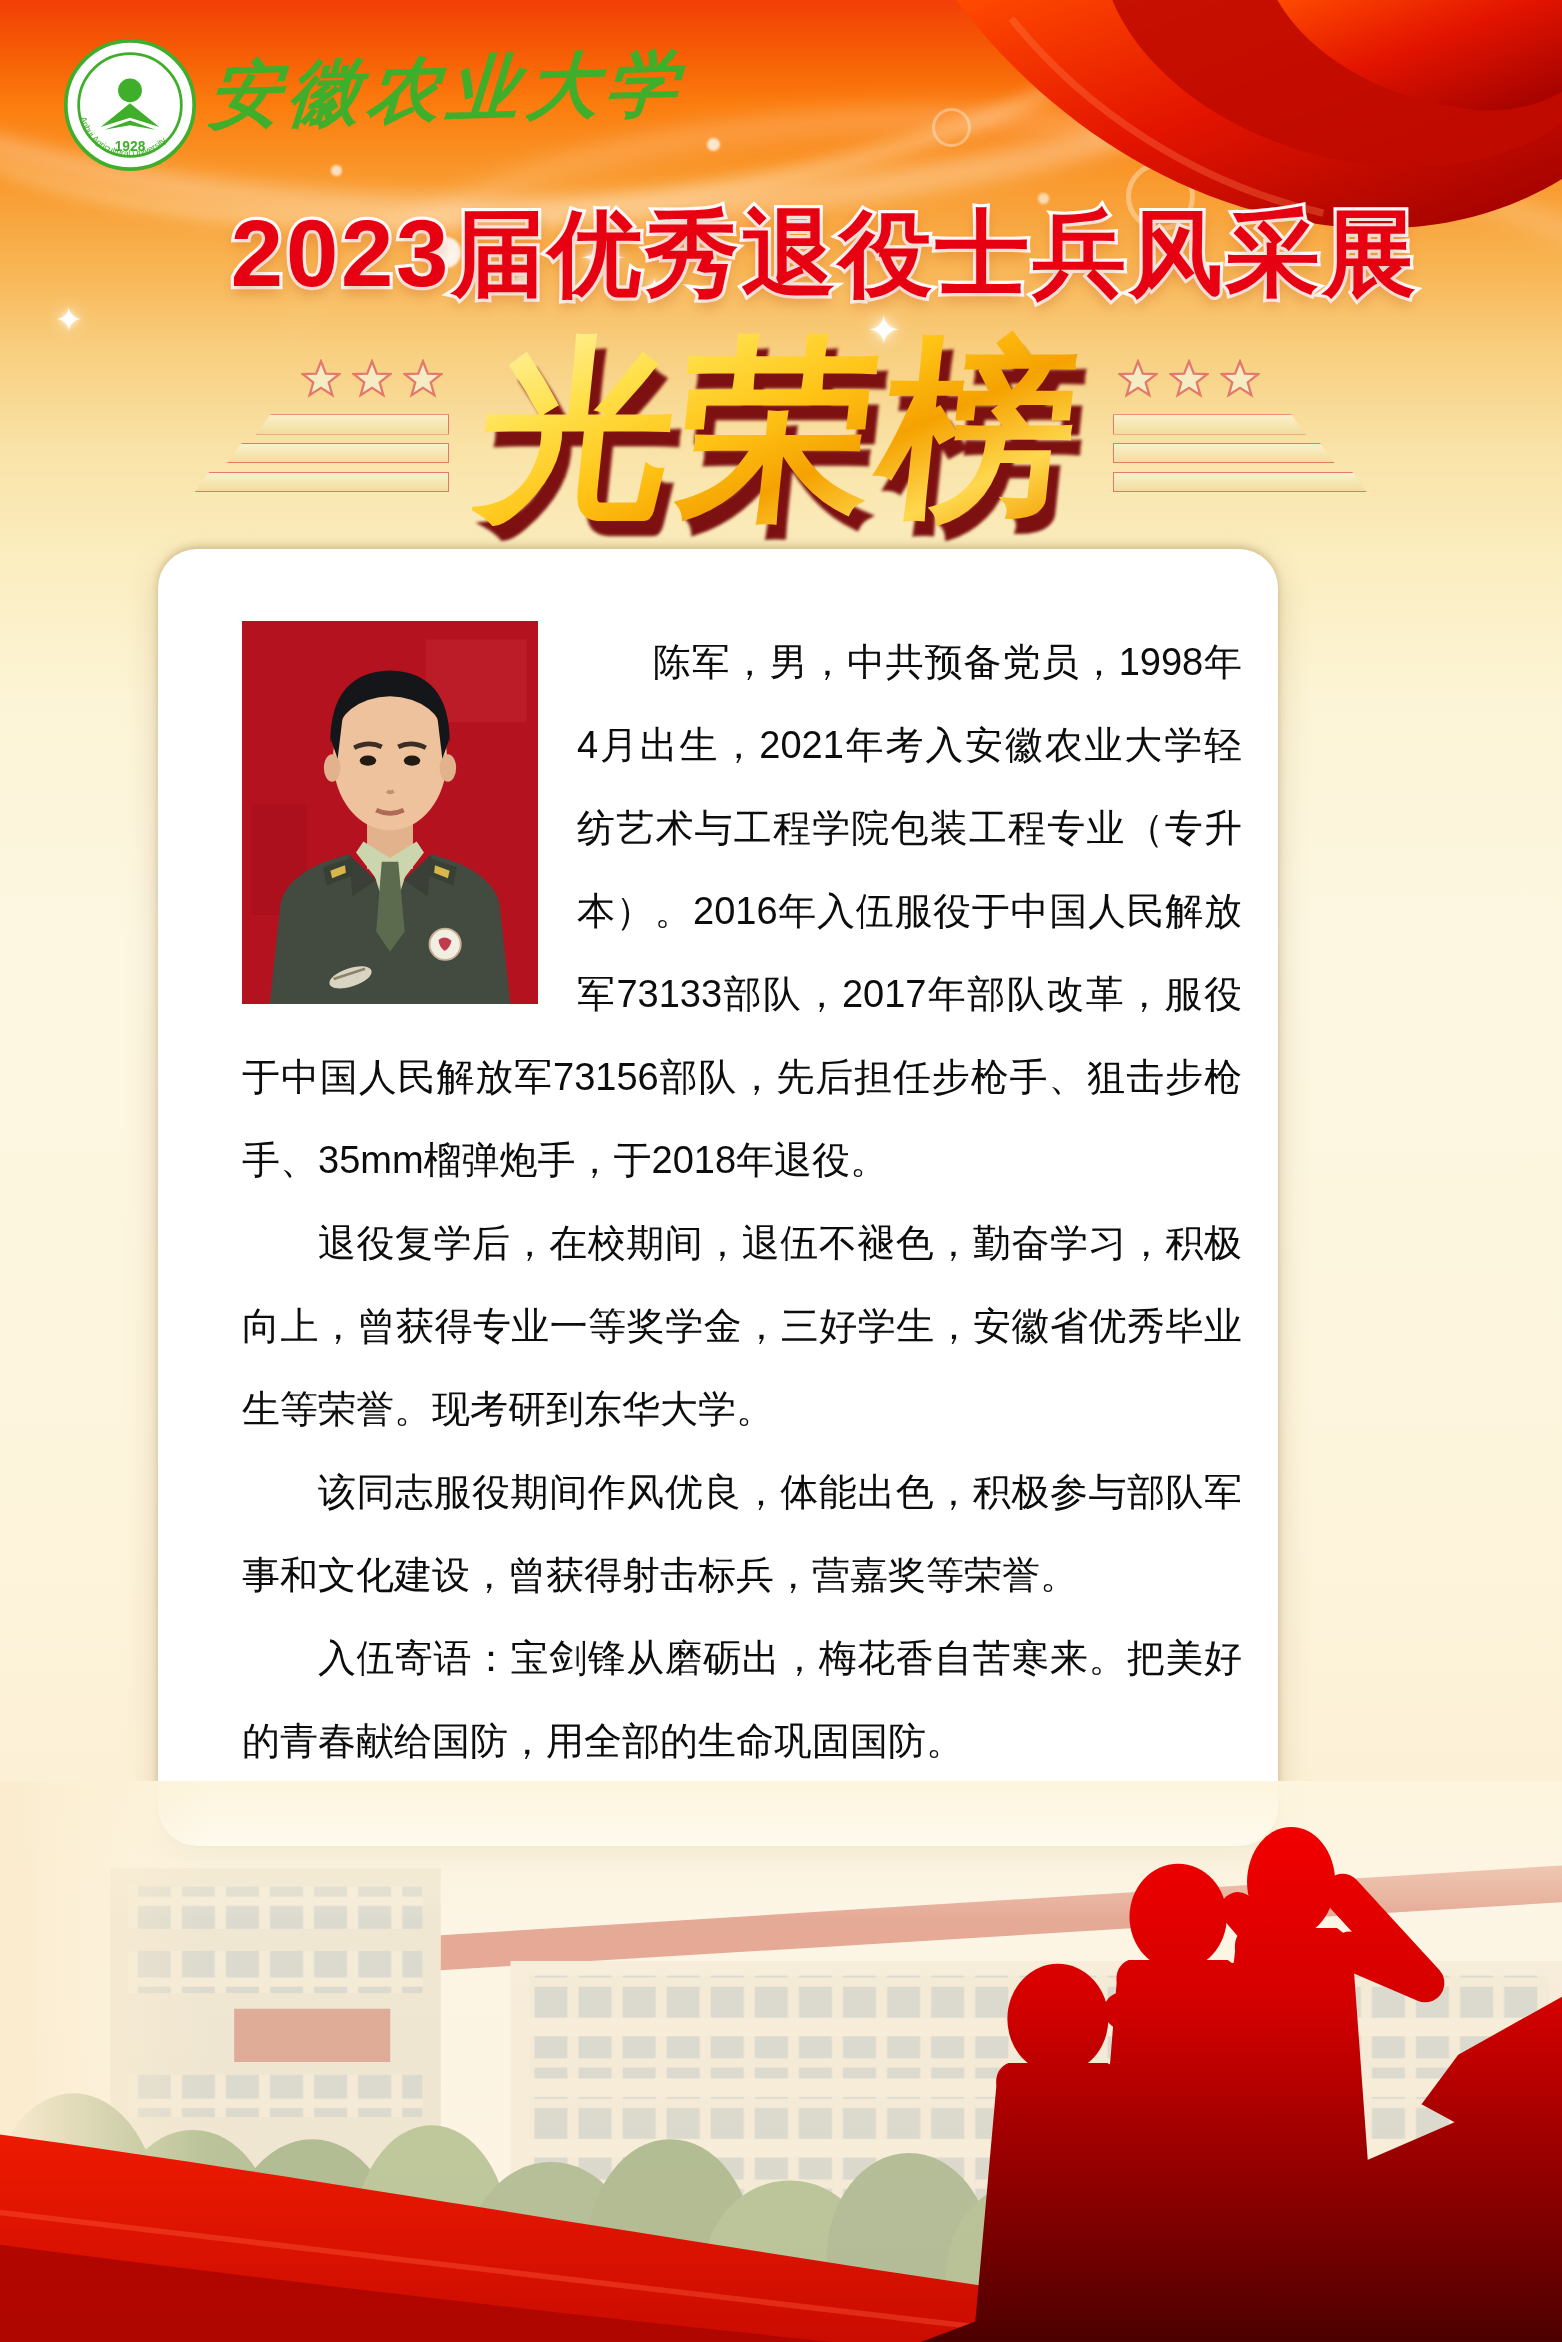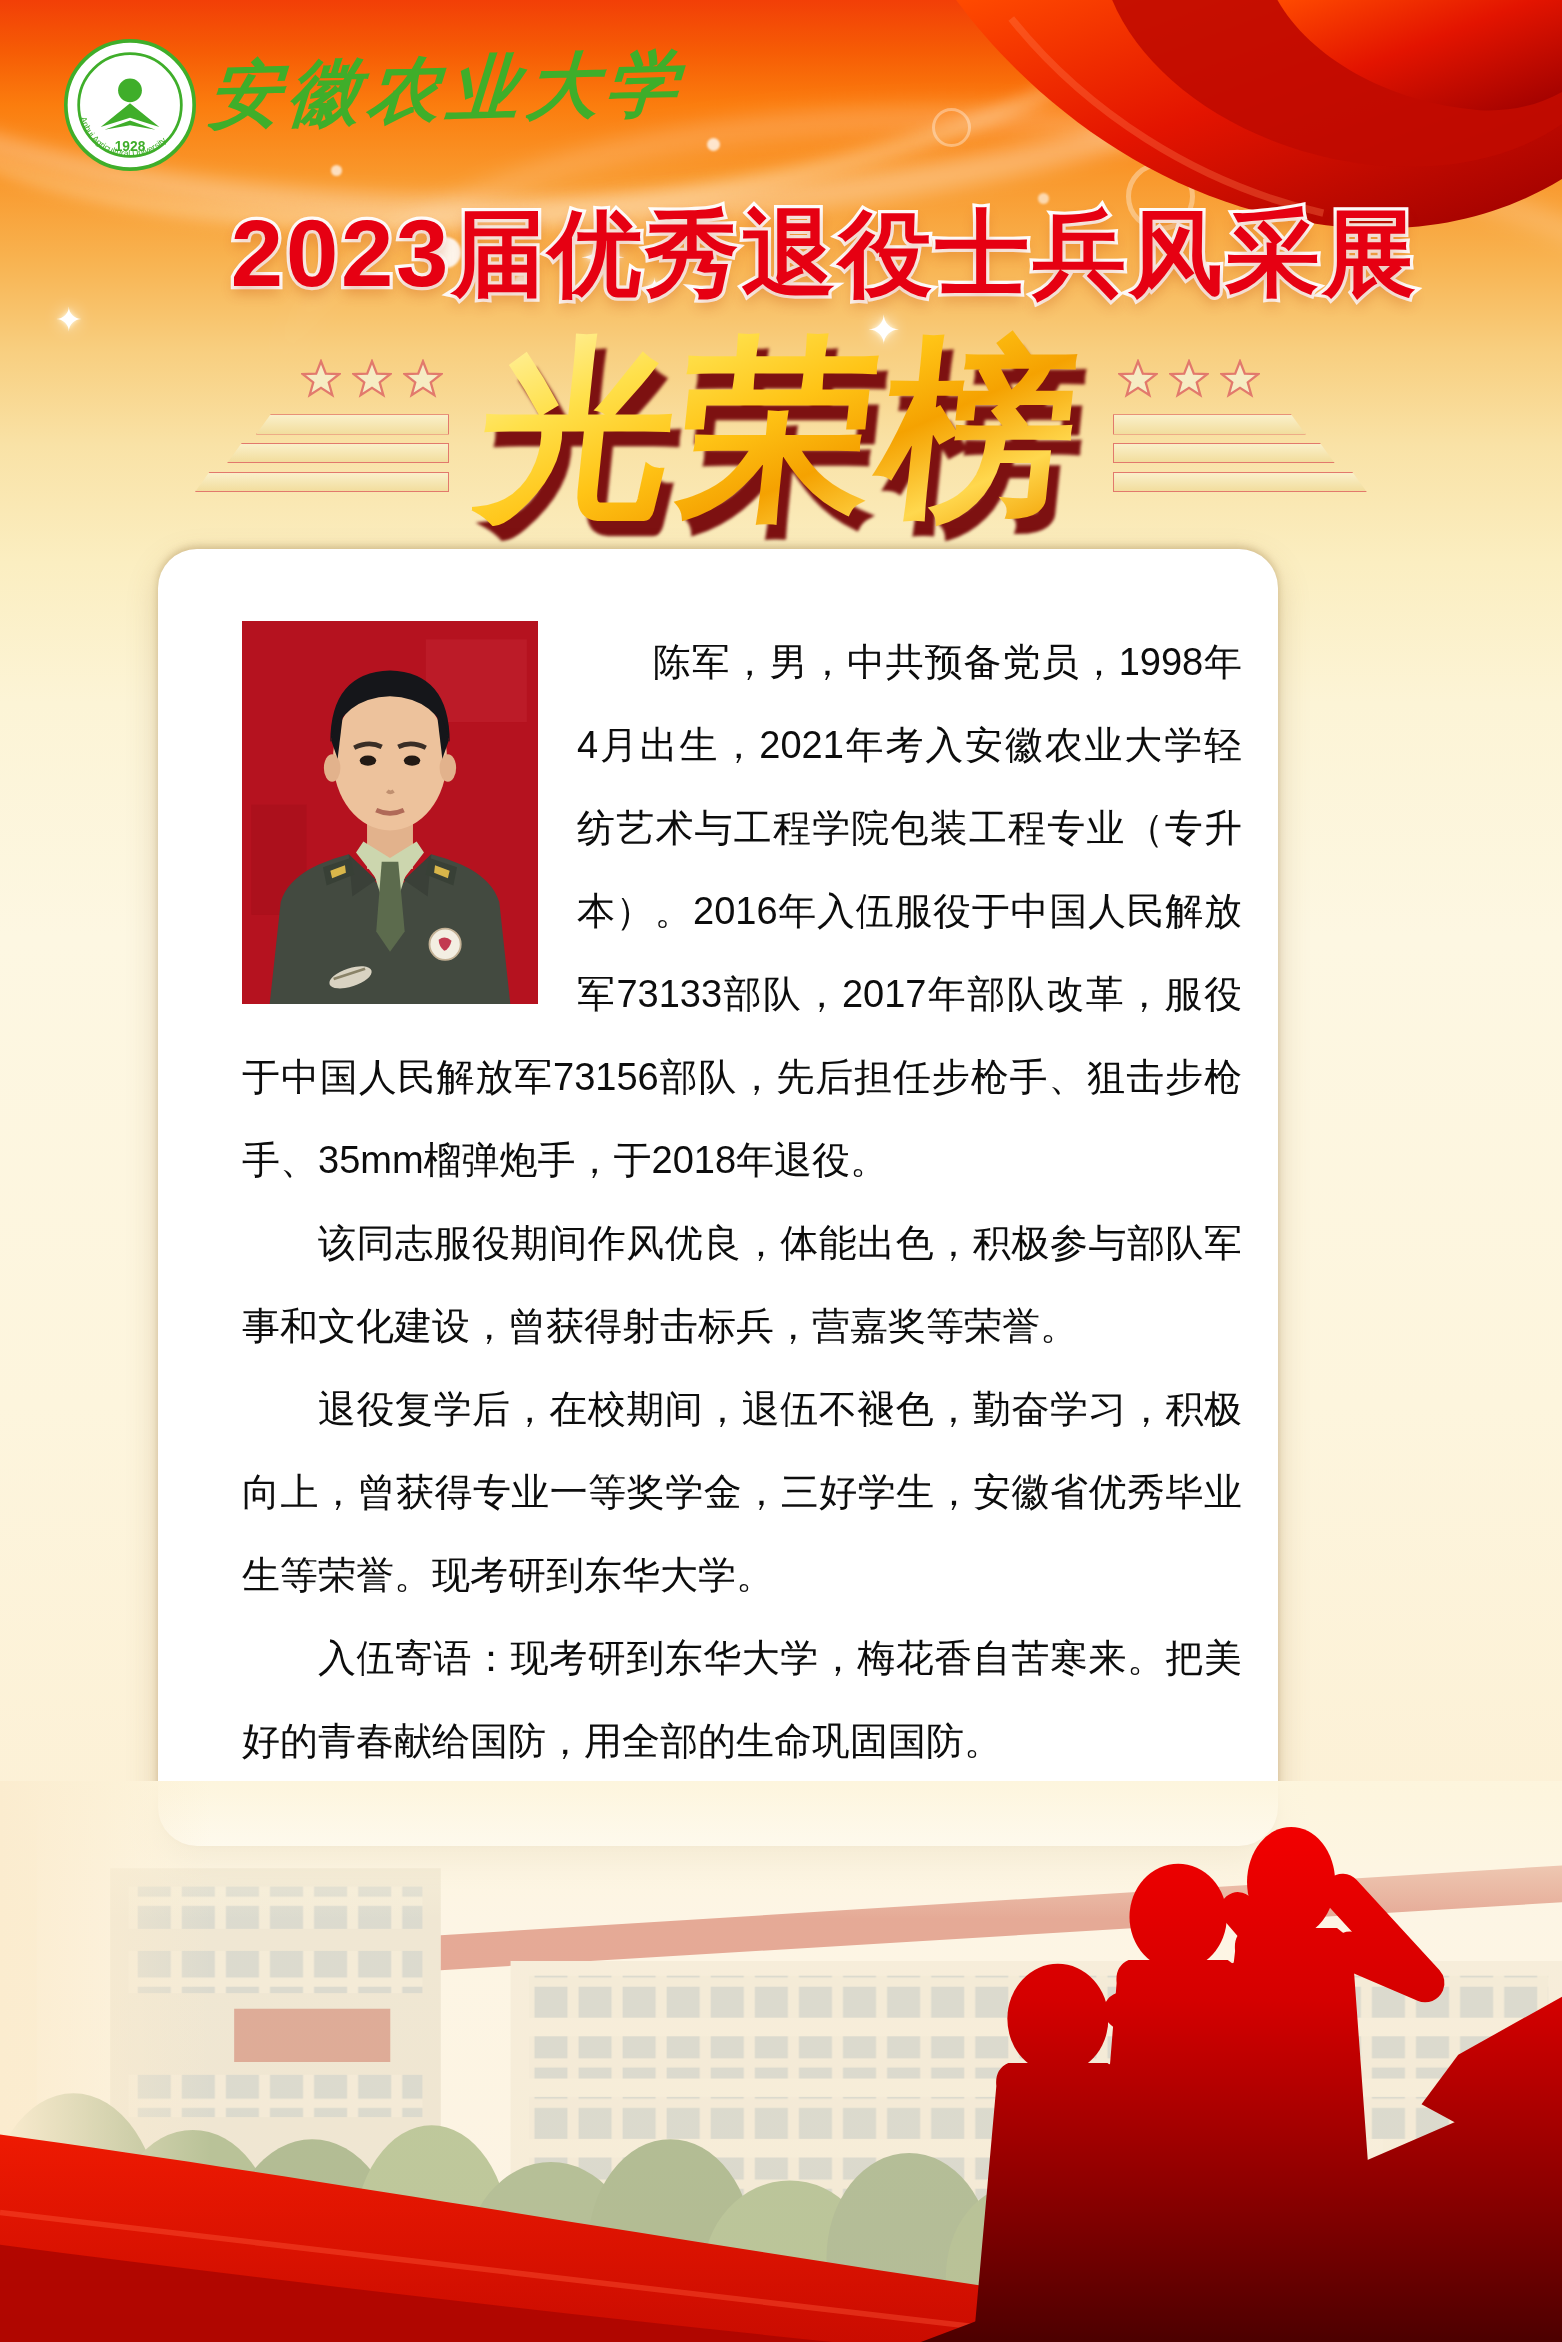--- a/index.html
+++ b/index.html
@@ -195,23 +195,23 @@
       <path d="M96,272 L112,266 L113,274 L98,280 Z" fill="#d9b64a"></path>
       <path d="M226,272 L210,266 L209,274 L224,280 Z" fill="#d9b64a"></path>
       <circle cx="221" cy="352" r="17" fill="#f3eee2" stroke="#c4b296" stroke-width="2"></circle>
       <path d="M214,347 Q221,342 228,348 Q226,357 220,359 Q214,354 214,347 Z" fill="#c23a50"></path>
       <ellipse cx="118" cy="388" rx="24" ry="10" fill="#d9d3c2" transform="rotate(-18 118 388)"></ellipse>
       <path d="M100,384 L136,384" stroke="#8a8368" stroke-width="3" transform="rotate(-18 118 388)"></path>
     </svg>
 
     <div class="bio">
       <p>陈军，男，中共预备党员，1998年4月出生，2021年考入安徽农业大学轻纺艺术与工程学院包装工程专业（专升本）。2016年入伍服役于中国人民解放军73133部队，2017年部队改革，服役于中国人民解放军73156部队，先后担任步枪手、狙击步枪手、35mm榴弹炮手，于2018年退役。</p>
+      <p>退役复学后，在校期间，退伍不褪色，勤奋学习，积极向上，曾获得专业一等奖学金，三好学生，安徽省优秀毕业生等荣誉。现考研到东华大学。</p>
       <p>该同志服役期间作风优良，体能出色，积极参与部队军事和文化建设，曾获得射击标兵，营嘉奖等荣誉。</p>
-      <p>退役复学后，在校期间，退伍不褪色，勤奋学习，积极向上，曾获得专业一等奖学金，三好学生，安徽省优秀毕业生等荣誉。现考研到东华大学。</p>
-      <p>入伍寄语：现考研到东华大学，梅花香自苦寒来。把美好的青春献给国防，用全部的生命巩固国防。</p>
+      <p>入伍寄语：宝剑锋从磨砺出，梅花香自苦寒来。把美好的青春献给国防，用全部的生命巩固国防。</p>
     </div>
   </div>
 
   <svg class="collage" viewBox="0 0 1701 612">
     <defs>
       <linearGradient id="soldierG" gradientUnits="userSpaceOnUse" x1="0" y1="40" x2="0" y2="612">
         <stop offset="0" stop-color="#f40000"></stop>
         <stop offset=".35" stop-color="#d40000"></stop>
         <stop offset=".7" stop-color="#8e0000"></stop>
         <stop offset="1" stop-color="#4c0000"></stop>

